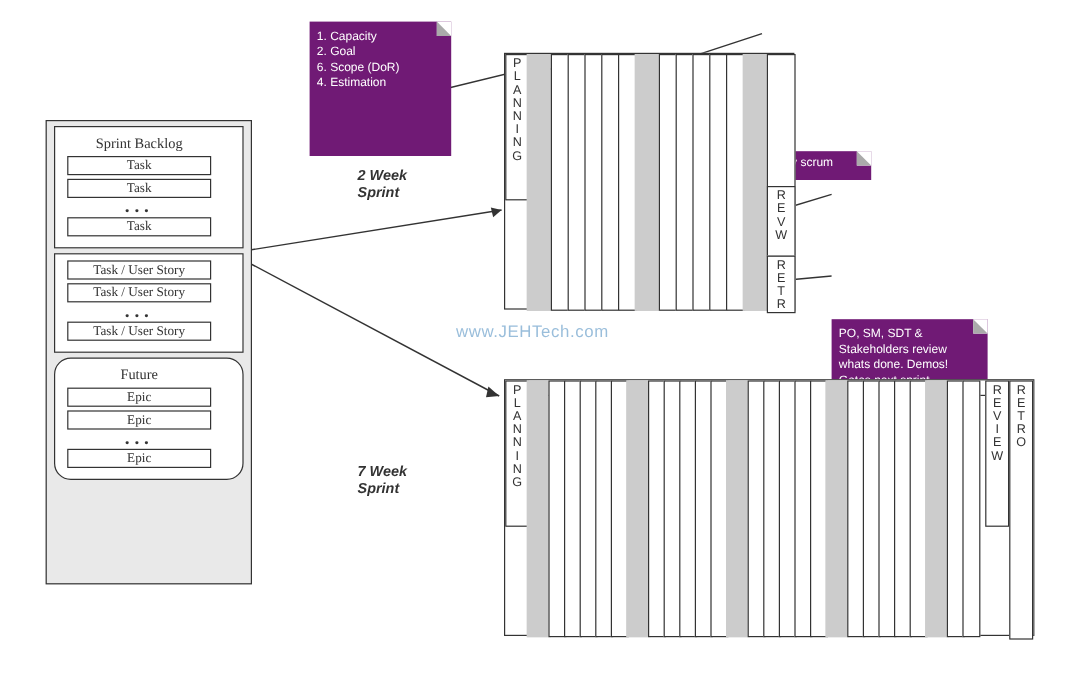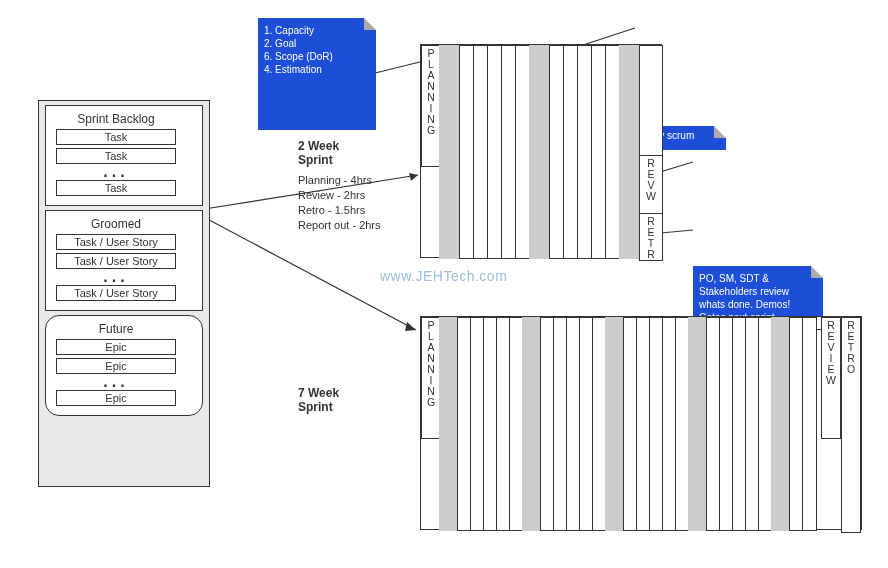--- a/index.html
+++ b/index.html
@@ -11,21 +11,21 @@
     font-family: Arial, Helvetica, sans-serif;
     font-size: 11px;
     color: #333;
     position: relative;
     overflow: hidden;
   }
   .abs { position: absolute; }
   .box { border: 1px solid #333; background: #fff; }
   .gray { background: #ccc; border: 1px solid #ccc; }
   .note {
-    background: #1d4ed8;
+    background: #701a75;
     color: #fff;
     font-size: 10px;
     padding: 6px;
     line-height: 1.3;
   }
   .note.folded::after {
     content: "";
     position: absolute;
     top: 0; right: 0;
     width: 0; height: 0;
@@ -35,20 +35,21 @@
   .note.folded { position: relative; }
   .backlog-section-title {
     text-align: center;
     font-size: 12px;
     margin: 4px 0 2px 0;
   }
   .backlog-group {
     border: 1px solid #333;
     margin: 4px 6px;
     padding: 2px 20px 6px 4px;
+    font-family: Liberation Serif, serif;
   }
   .task-row {
     border: 1px solid #333;
     text-align: center;
     font-size: 11px;
     margin: 3px 6px;
     padding: 0 0;
     height: 14px;
     line-height: 14px;
   }
@@ -64,21 +65,21 @@
     stroke: #333;
     stroke-width: 1.2;
     fill: none;
   }
   .arrow-head { fill: #333; }
   .watermark {
     color: #9abedb;
     font-size: 14px;
     letter-spacing: 0.5px;
   }
-  .sprint-label { font-weight: bold; font-size: 12px; }
+  .sprint-label { font-weight: bold; font-size: 12px; font-style: italic; }
   .sprint-times { font-size: 11px; line-height: 1.35; margin-top: 6px; }
   .vlabel-letters { text-align:center; font-size:10.5px; line-height:1.05; padding-top:2px;}
 </style>
 </head>
 <body>
 
 <svg class="abs" style="left:0;top:0;" width="888" height="568">
 
   <line class="arrow-line" x1="198" y1="210" x2="418" y2="175"></line>
   <polygon class="arrow-head" points="418,175 409,173 411,181"></polygon>
@@ -99,21 +100,20 @@
 
   <div class="backlog-group" style="background:#fff;">
     <div class="backlog-section-title">Sprint Backlog</div>
     <div class="task-row">Task</div>
     <div class="task-row">Task</div>
     <div class="ellips">...</div>
     <div class="task-row">Task</div>
   </div>
 
   <div class="backlog-group" style="background:#fff;">
-    <div class="backlog-section-title">Groomed</div>
     <div class="task-row">Task / User Story</div>
     <div class="task-row">Task / User Story</div>
     <div class="ellips">...</div>
     <div class="task-row">Task / User Story</div>
   </div>
 
   <div class="backlog-group" style="background:#fff;border-radius:14px;">
     <div class="backlog-section-title">Future</div>
     <div class="task-row">Epic</div>
     <div class="task-row">Epic</div>
@@ -138,26 +138,20 @@
   <span>PO, SM, SDT &amp; Stakeholders review whats done. Demos! Gates next sprint..</span>
 </div>
 
 <div class="abs note folded" style="left:693px; top:214px; width:100px; height:32px;">
   <span>PO, SDT only. Informal</span>
 </div>
 
 <div class="abs" style="left:298px; top:139px; width:120px;">
   <div class="sprint-label"><span>2 Week</span></div>
   <div class="sprint-label"><span>Sprint</span></div>
-  <div class="sprint-times">
-    <div>Planning - 4hrs</div>
-    <div>Review - 2hrs</div>
-    <div>Retro - 1.5hrs</div>
-    <div>Report out - 2hrs</div>
-  </div>
 </div>
 
 <div class="abs" style="left:298px; top:386px; width:120px;">
   <div class="sprint-label"><span>7 Week</span></div>
   <div class="sprint-label"><span>Sprint</span></div>
 </div>
 
 <div class="abs box" style="left:420px; top:44px; width:240px; height:212px;">
 
   <div class="abs box vlabel-letters" style="left:0; top:0; width:18px; height:118px;">

